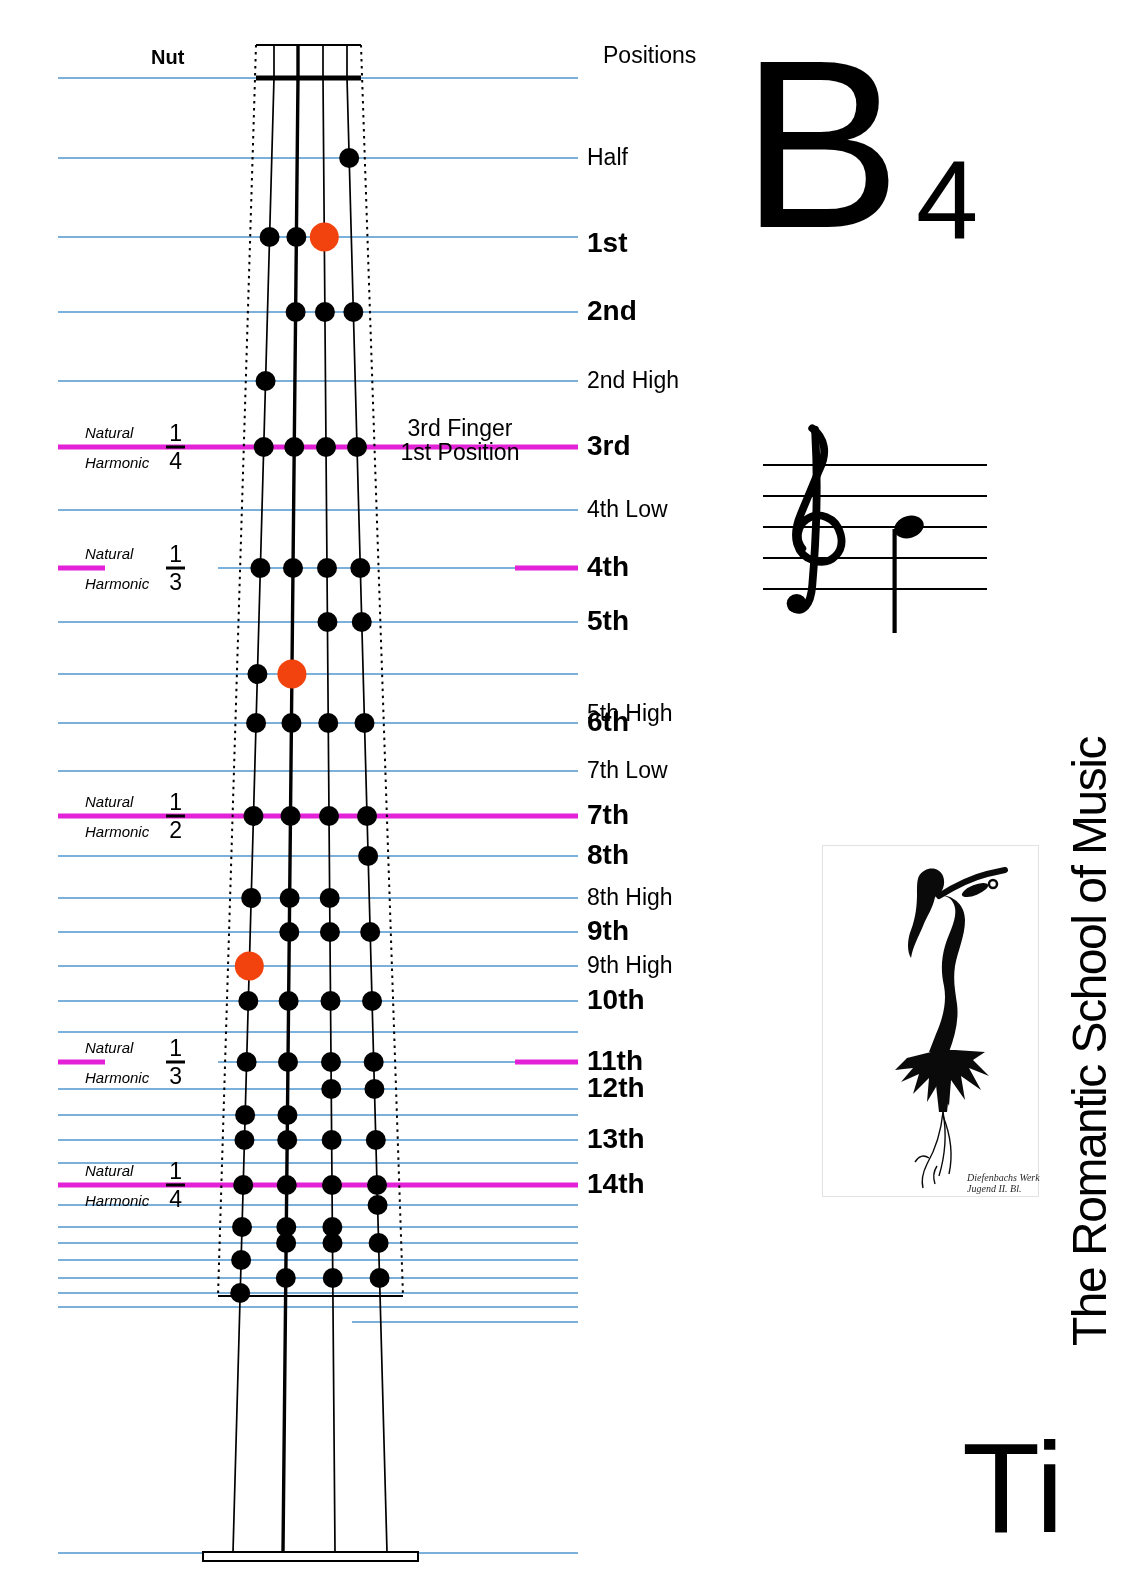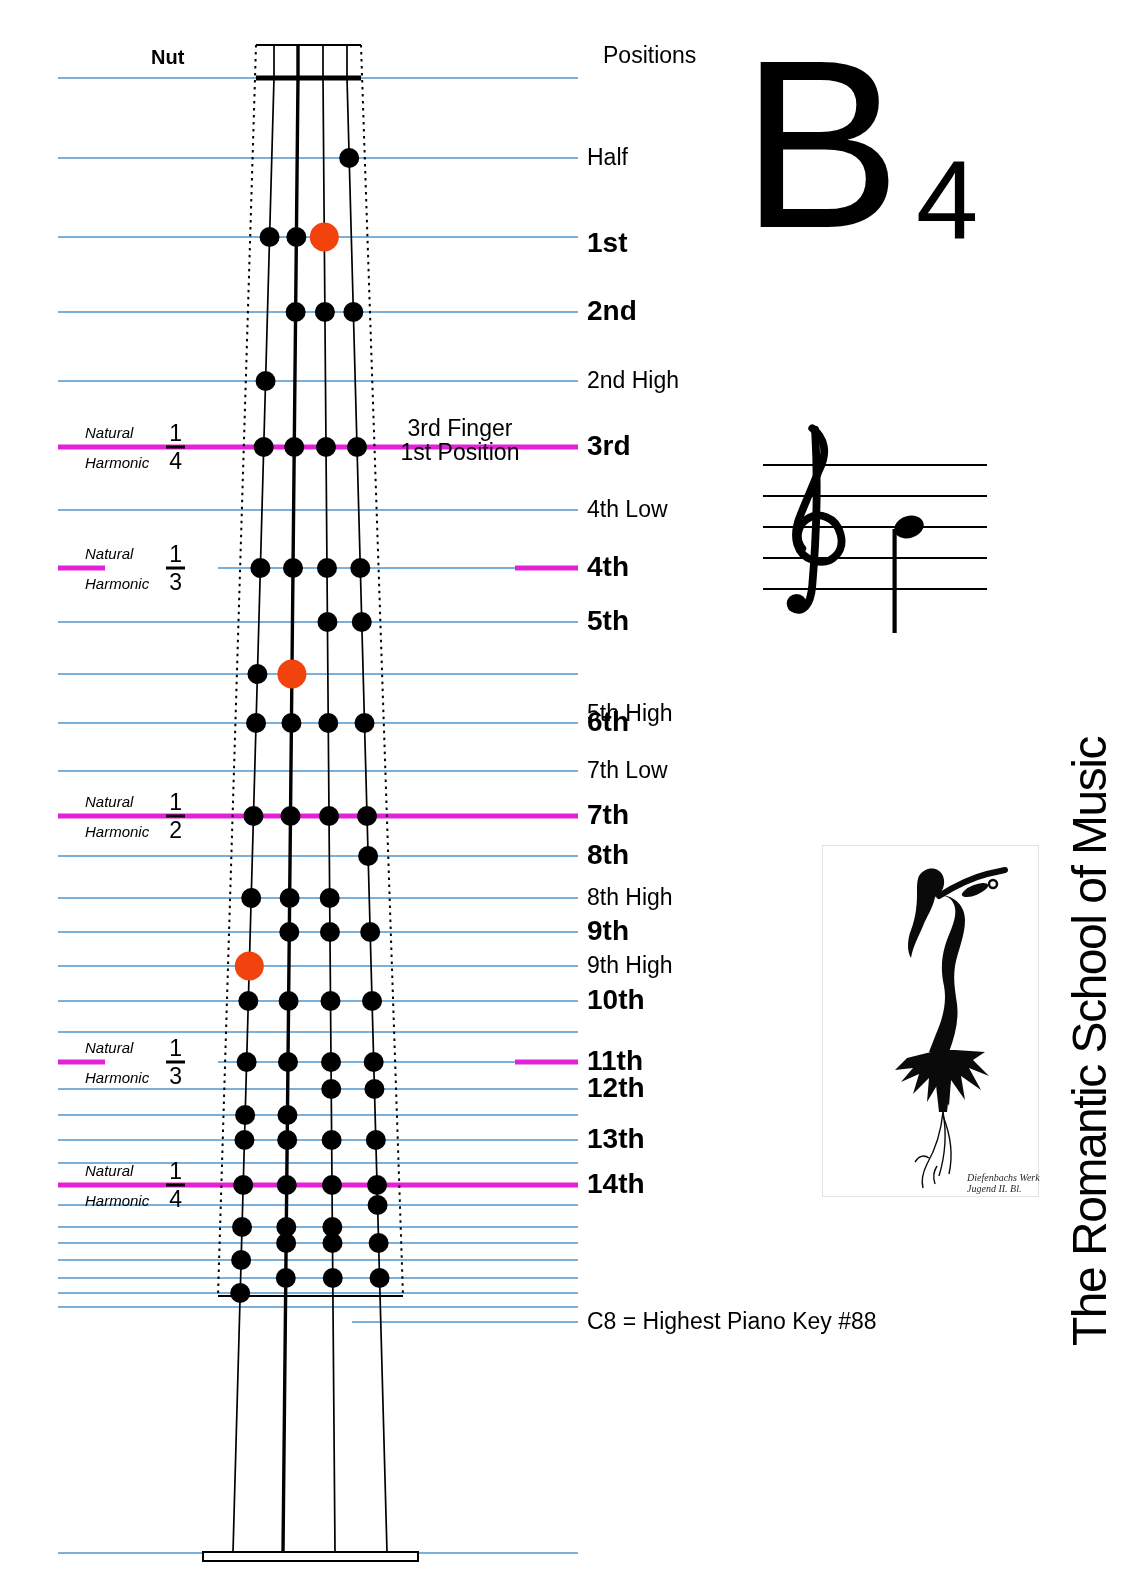--- a/index.html
+++ b/index.html
@@ -199,20 +199,21 @@
     <div class="nut-label" style="left:151px;top:57px;">Nut</div>
     <div class="header-label" style="left:603px;top:55px;">Positions</div>
 
     <div class="finger-note" style="left:460px;top:440px;">
       <div class="l1">3rd Finger</div>
       <div>1st Position</div>
     </div>
 
     <div class="big-letter">B</div>
     <div class="big-octave">4</div>
+    <div class="solfege">Ti</div>
     <div class="school">The Romantic School of Music</div>
 
     <div class="caption">
       <div>Diefenbachs Werk</div>
       <div>Jugend II. Bl.</div>
     </div>
   <div class="pos-label pos-regular" style="left: 587px; top: 158px;">Half</div>
       <div class="pos-label pos-bold" style="left: 587px; top: 237px; margin-top: 7px;">1st</div>
       <div class="pos-label pos-bold" style="left: 587px; top: 312px;">2nd</div>
       <div class="pos-label pos-regular" style="left: 587px; top: 381px;">2nd High</div>
@@ -276,15 +277,14 @@
       <div class="harm-block" style="left: 85px; top: 1185px;">
         <div class="harm-words">
           <div>Natural</div>
           <div>Harmonic</div>
         </div>
         <div class="harm-frac">
           <div class="harm-num">1</div>
           <div class="harm-den">4</div>
         </div>
       </div>
-      <div class="pos-label pos-regular" style="left: 587px; top: 1322px;">C8 = Highest Piano Key #88</div>
     </div>
 </div>
 
 </body></html>

